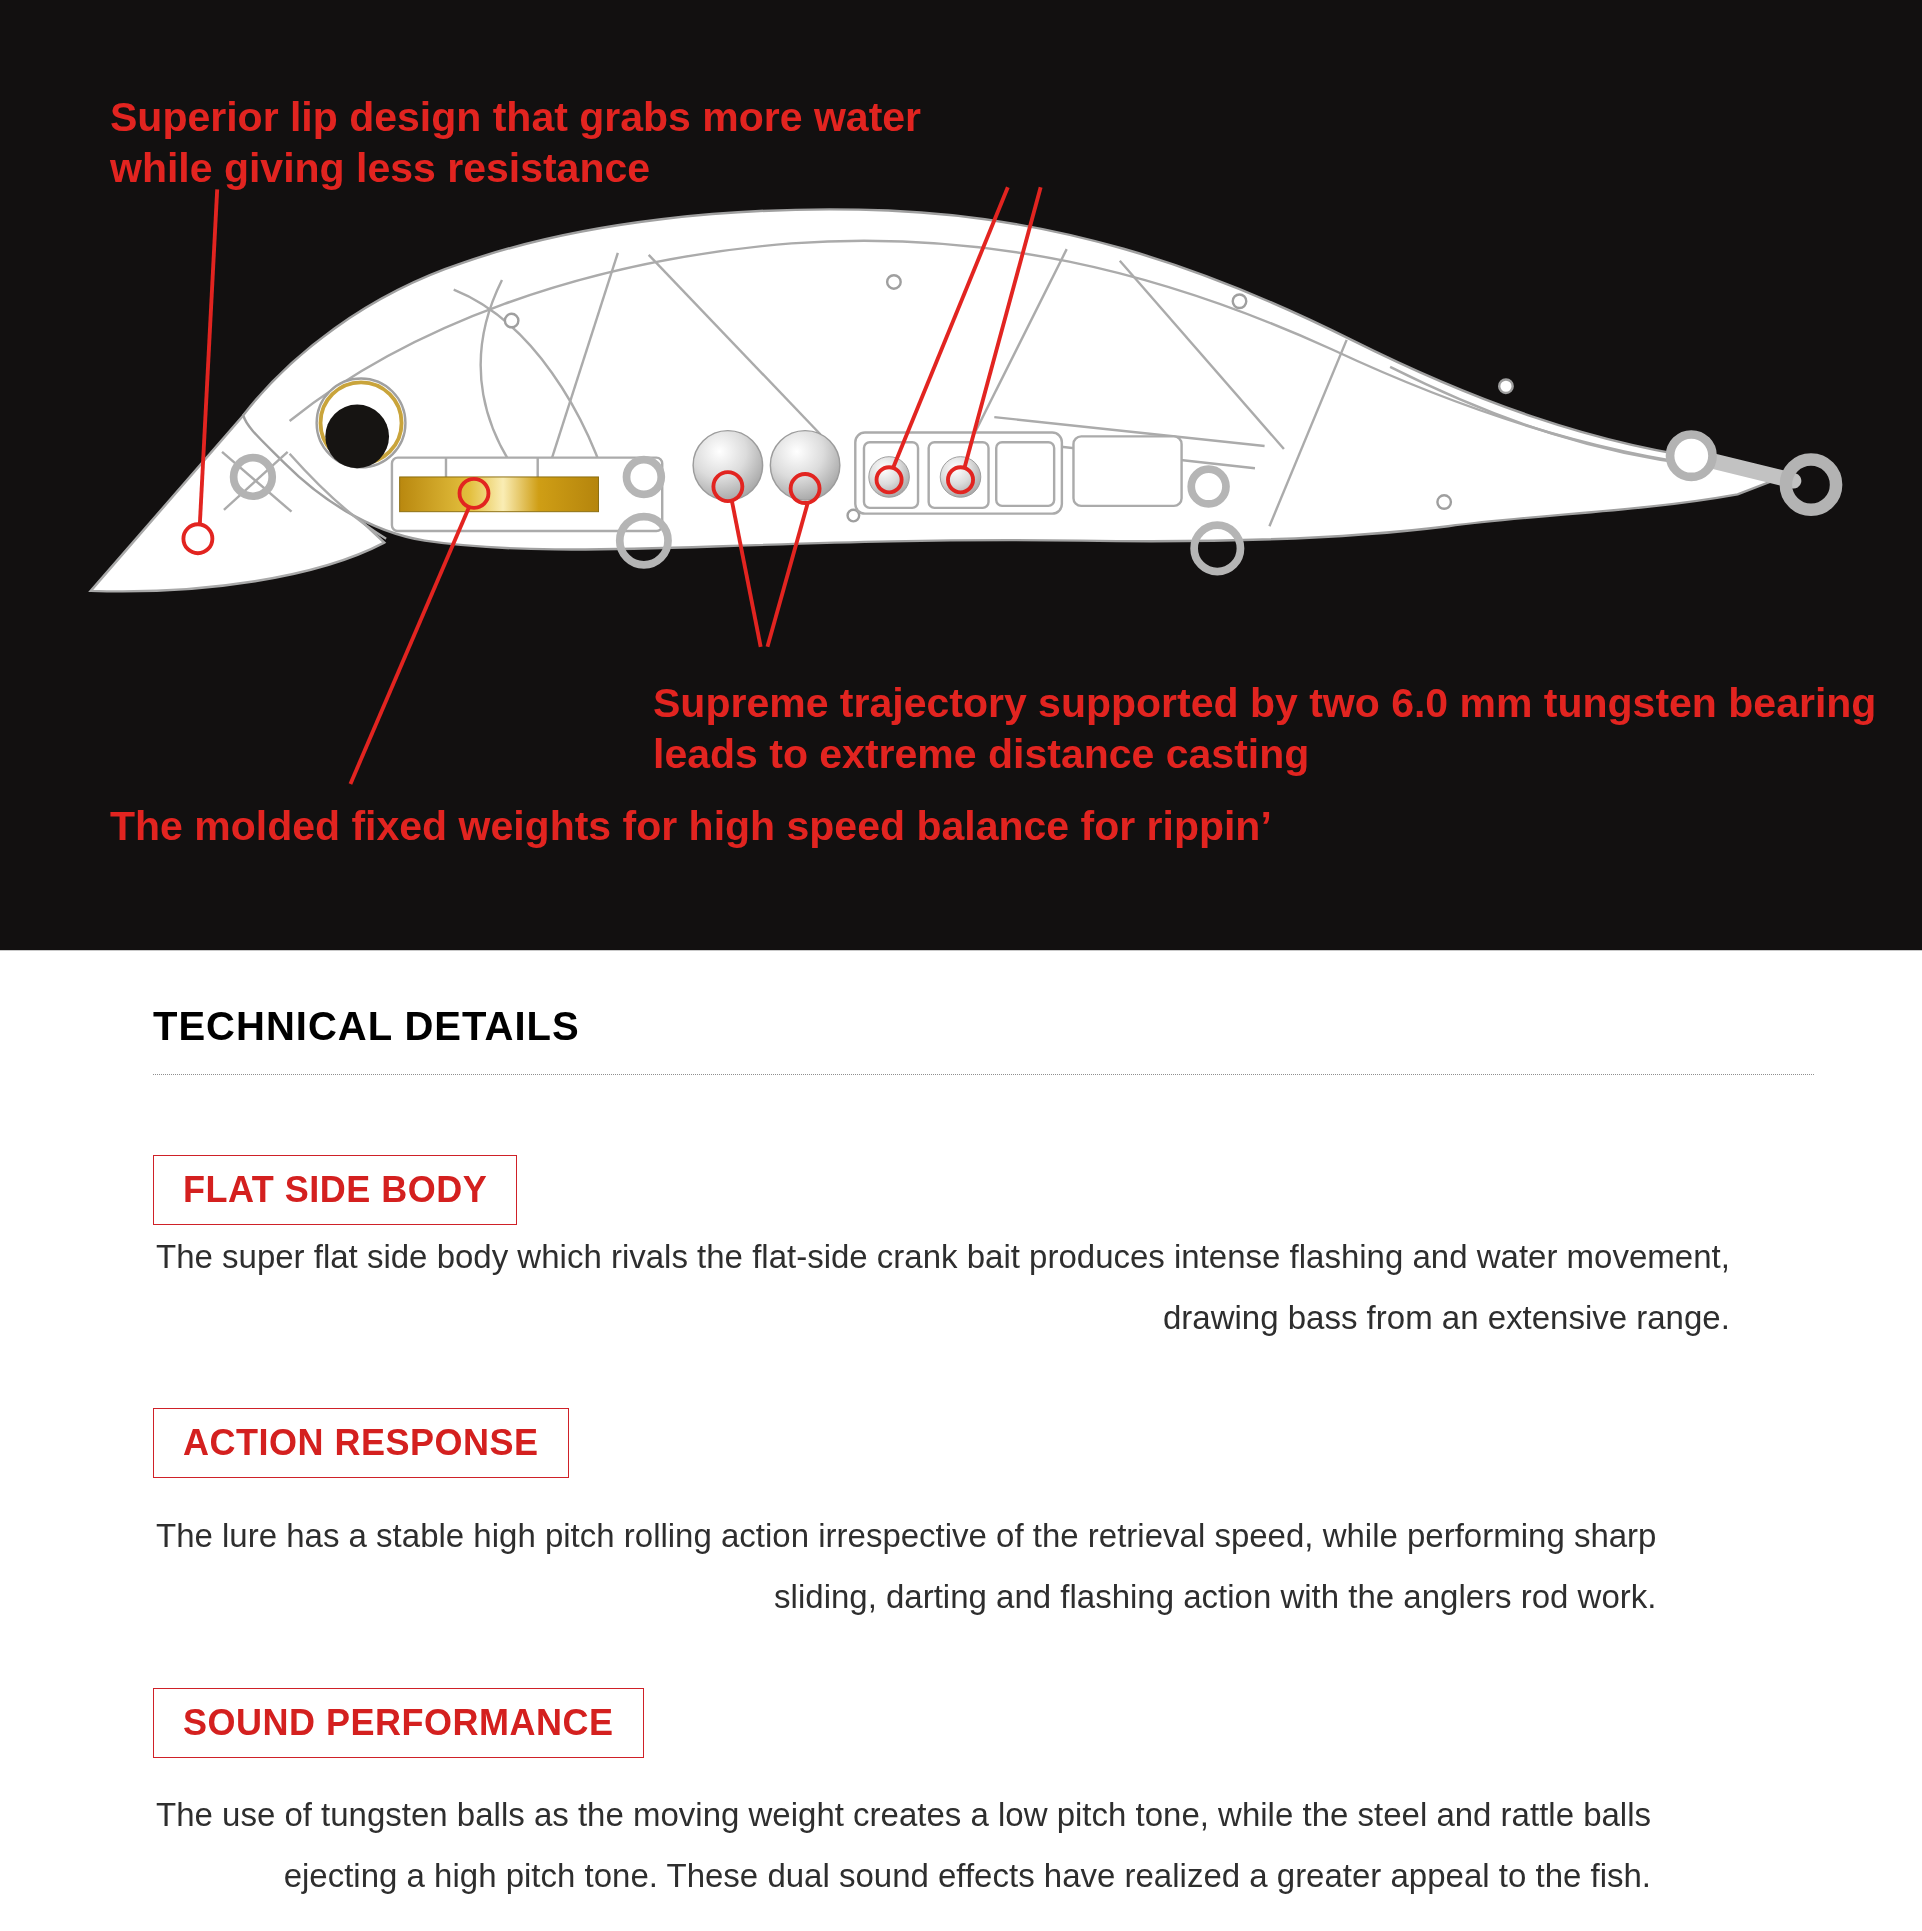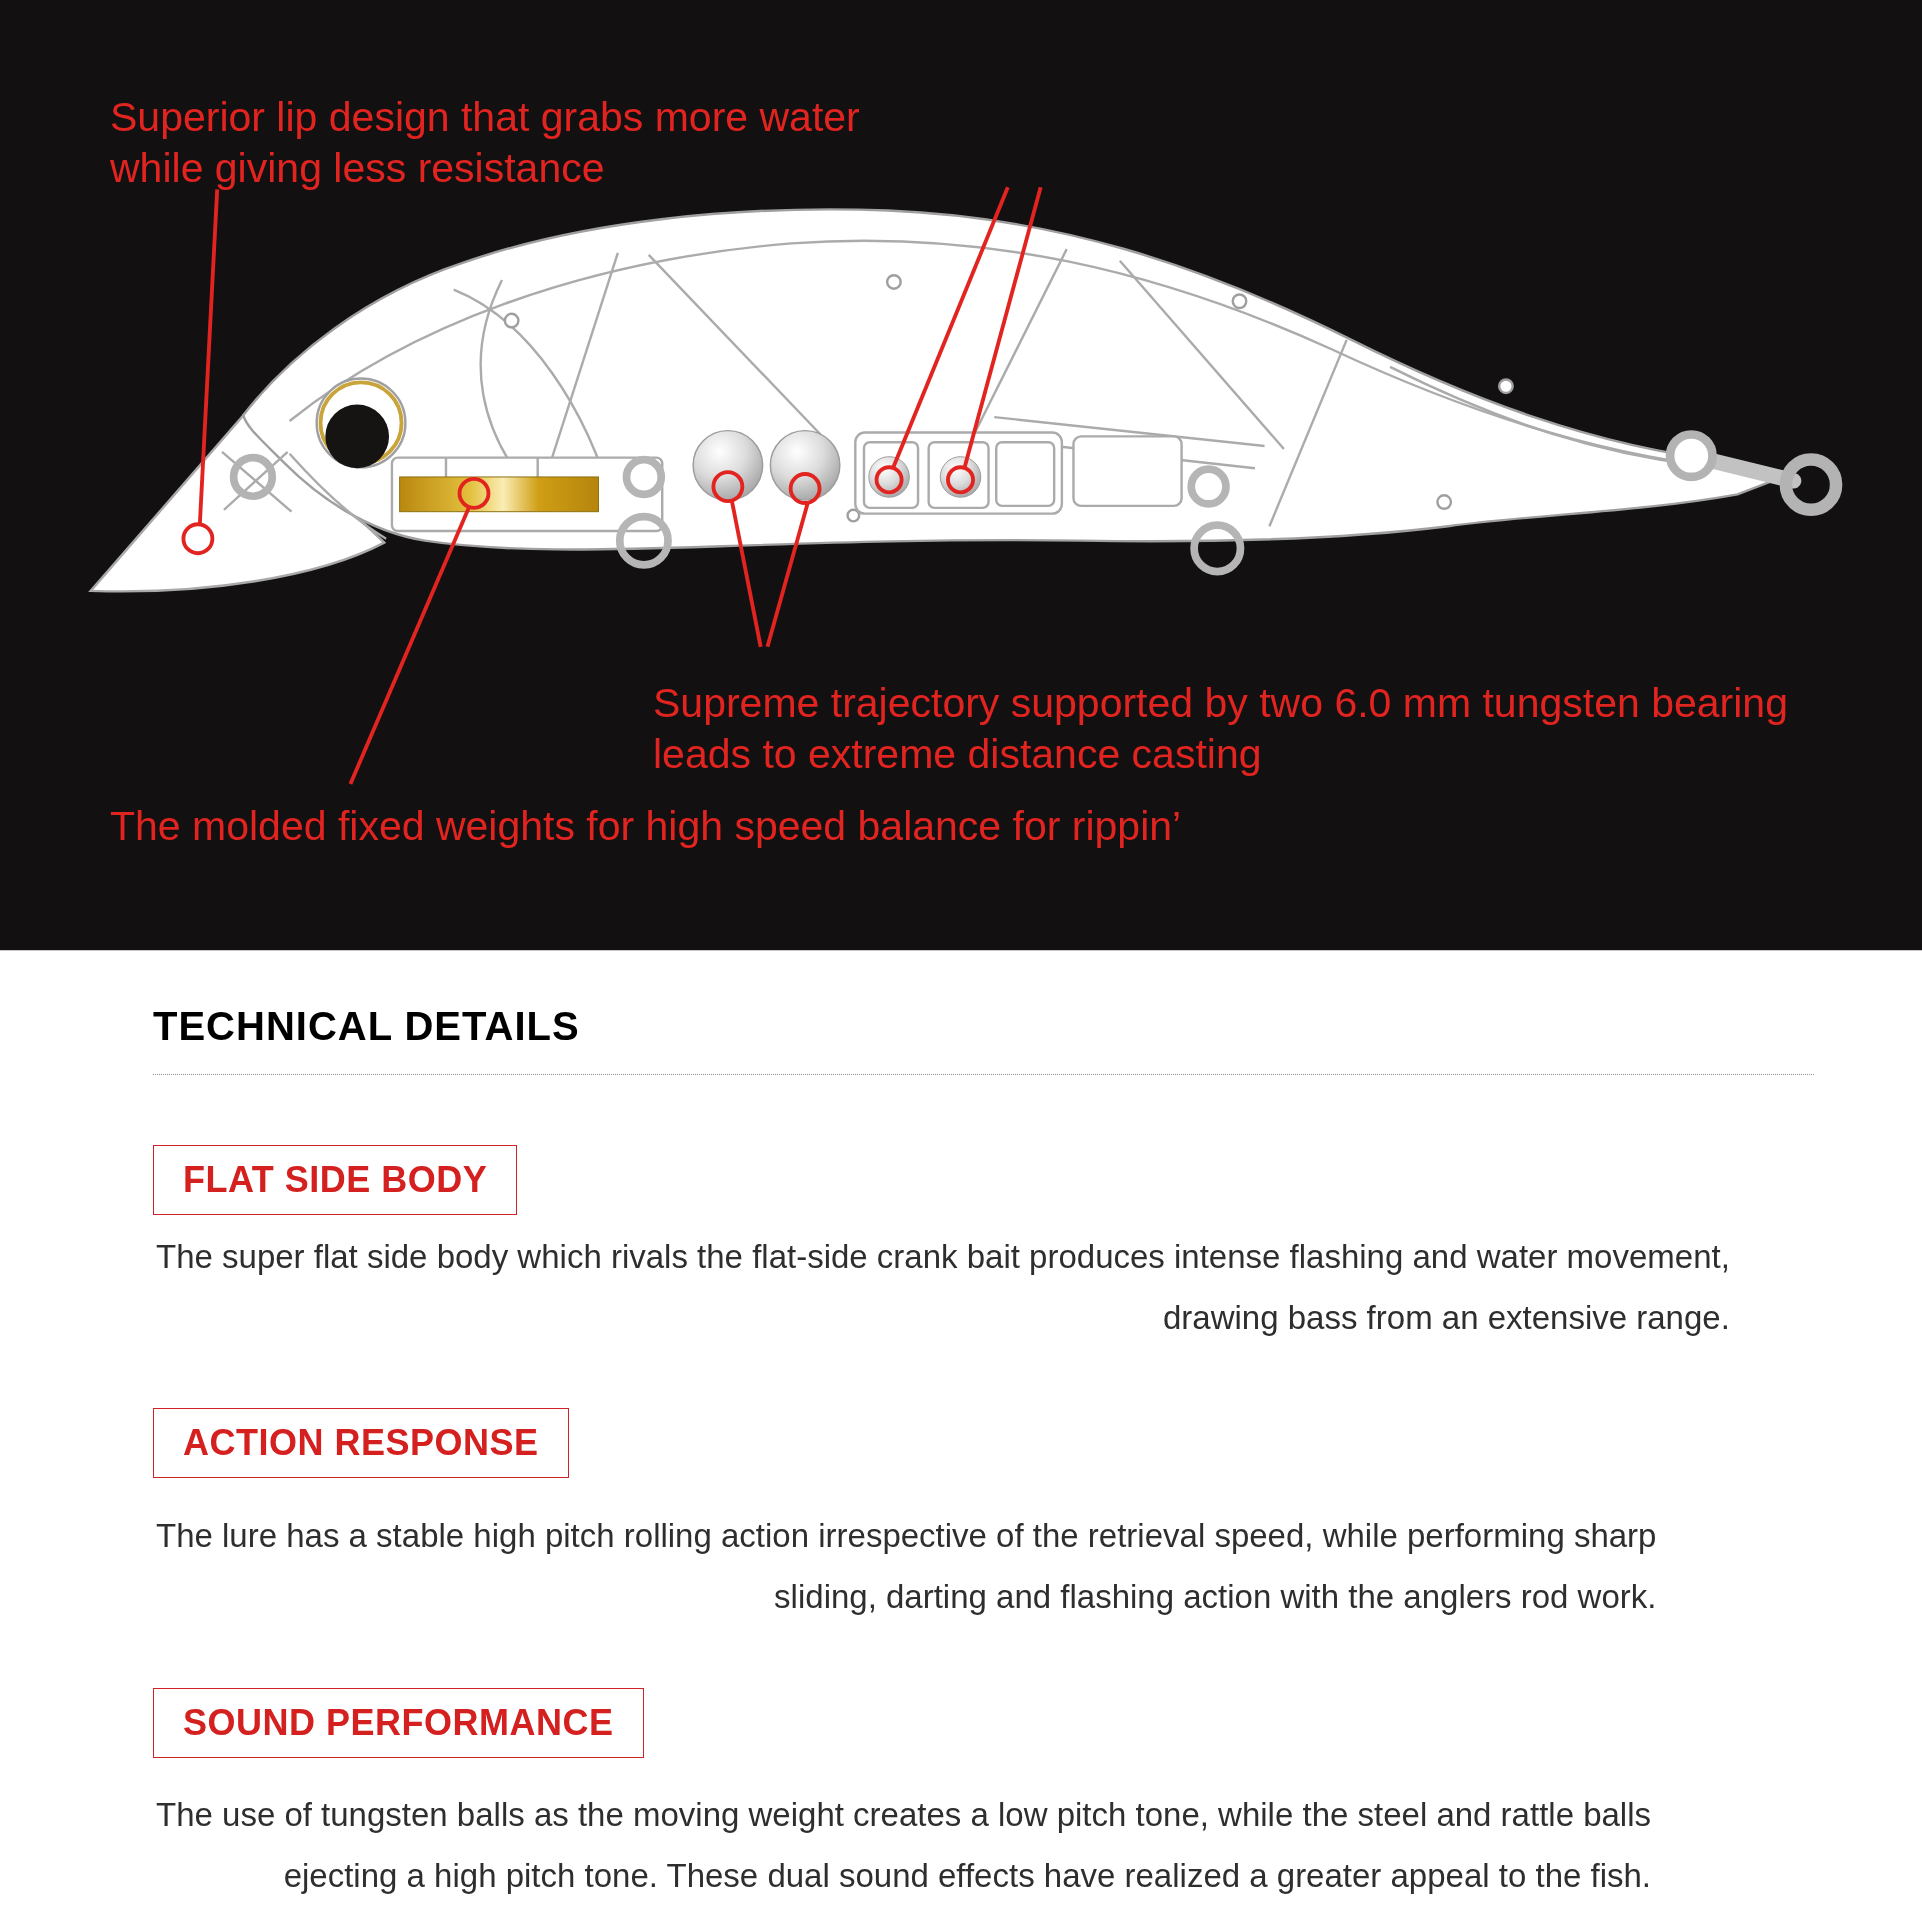--- a/index.html
+++ b/index.html
@@ -3,38 +3,38 @@
 <meta charset="utf-8">
 <style>
   html,body{margin:0;padding:0;background:#ffffff;}
   body{width:1922px;height:1931px;position:relative;overflow:hidden;
        font-family:"Liberation Sans","DejaVu Sans",sans-serif;}
 
   
   .hero{position:absolute;left:0;top:0;width:1922px;height:951px;
         background:#121010;border-bottom:1.9px solid #c9c9c9;box-sizing:border-box;}
   .hero svg{position:absolute;left:0;top:0;}
-  .ann{position:absolute;color:#e22420;font-weight:normal;font-size:41px;
+  .ann{position:absolute;color:#e22420;font-weight:bold;font-size:41px;
        line-height:51px;white-space:pre-line;letter-spacing:0px;}
   .ann-lip{left:110px;top:92px;}
   .ann-chambers{left:1004px;top:92px;}
   .ann-flashing{left:1244px;top:230px;}
   .ann-trajectory{left:653px;top:678px;}
   .ann-weights{left:110px;top:801px;}
 
   
   .details{position:absolute;left:0;top:951px;width:1922px;height:980px;background:#ffffff;}
   .section-title{position:absolute;left:153px;top:55px;margin:0;
        font-size:40px;line-height:40px;font-weight:bold;color:#000000;letter-spacing:1px;}
   .dotted-rule{position:absolute;left:153px;top:123px;width:1661px;height:0;
        border-top:1.9px dotted #8f8f8f;}
   .feature-label{position:absolute;left:153px;box-sizing:border-box;
        border:1.9px solid #cf2128;color:#d4201f;font-weight:bold;font-size:36px;
        line-height:36px;padding:16.4px 29px 15.4px 29px;letter-spacing:0.5px;white-space:nowrap;}
-  .label-1{top:194px;text-align:center;}
+  .label-1{top:204px;text-align:center;}
   .label-2{top:457px;}
   .label-3{top:737px;}
   .feature-body{position:absolute;left:153px;margin:3px;color:#2e2e2e;
        font-size:33px;line-height:61px;white-space:pre-line;text-align:right;}
   .body-1{top:272px;}
   .body-2{top:551px;}
   .body-3{top:830px;}
 </style>
 </head>
 <body>

